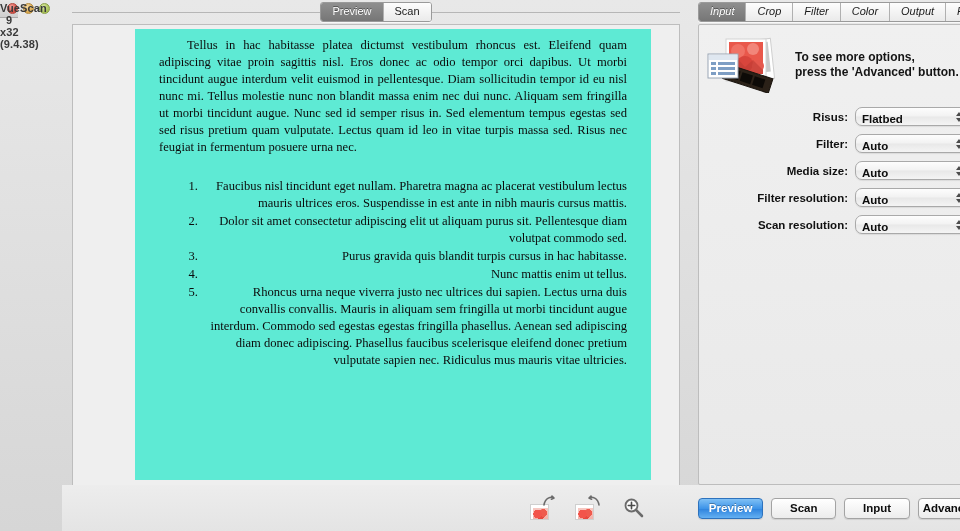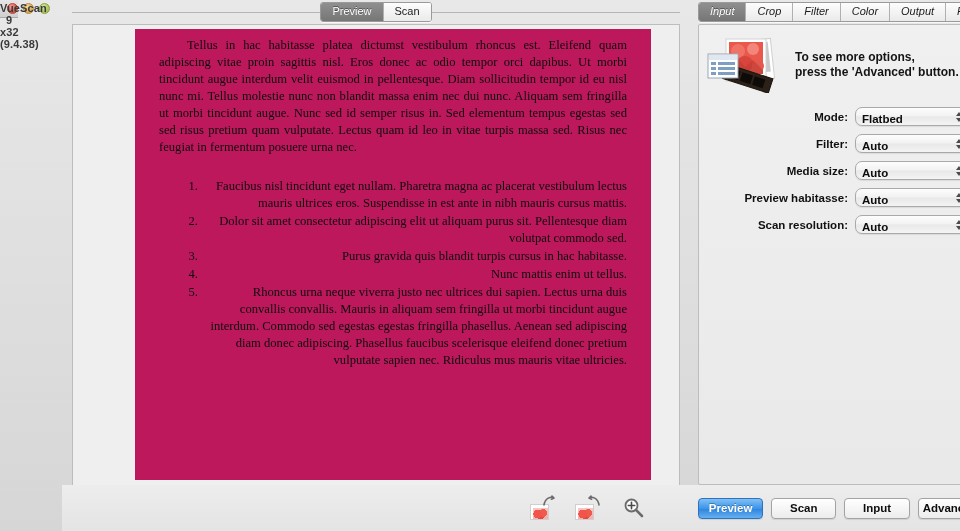--- a/index.html
+++ b/index.html
@@ -63,21 +63,21 @@
   
   .preview-wrap {
     flex: 1; margin: 0 10px 0 10px; position: relative;
     background: #efefef;
     border: 1px solid #bdbdbd; border-bottom: none;
     overflow: hidden;
   }
   .preview-inner { position: absolute; inset: 0; background: #efefef; }
   .page {
     position: absolute; left: 62px; top: 4px; width: 516px; bottom: 5px;
-    background: #be185d;
+    background: #5eead4;
     box-shadow: 0 0 0 0 rgba(0,0,0,0);
   }
   .page-body {
     padding: 8px 24px 0 24px;
     font-family: "Liberation Serif", serif;
     font-size: 12.6px; line-height: 17px; color: #0c0c0c;
     text-align: justify;
   }
   .para { text-indent: 28px; margin-bottom: 12px; }
   .doc-list { margin: 22px 0 0 42px; padding: 0; list-style: decimal; }
@@ -289,21 +289,21 @@
           </div>
           <div class="hint-text">
             <div>To see more options,</div>
             <div>press the 'Advanced' button.</div>
           </div>
         </div>
 
         <div class="fields">
 
           <div class="field-row">
-            <div class="field-label">Mode:</div>
+            <div class="field-label">Risus:</div>
             <div class="select">
               <span>Flatbed</span>
               <span class="stepper">
                   <i class="up"></i>
                   <i class="down"></i>
                 </span>
             </div>
           </div>
 
           <div class="field-row">
@@ -322,21 +322,21 @@
             <div class="select">
               <span>Auto</span>
               <span class="stepper">
                   <i class="up"></i>
                   <i class="down"></i>
                 </span>
             </div>
           </div>
 
           <div class="field-row">
-            <div class="field-label">Preview habitasse:</div>
+            <div class="field-label">Filter resolution:</div>
             <div class="select">
               <span>Auto</span>
               <span class="stepper">
                   <i class="up"></i>
                   <i class="down"></i>
                 </span>
             </div>
           </div>
 
           <div class="field-row">

